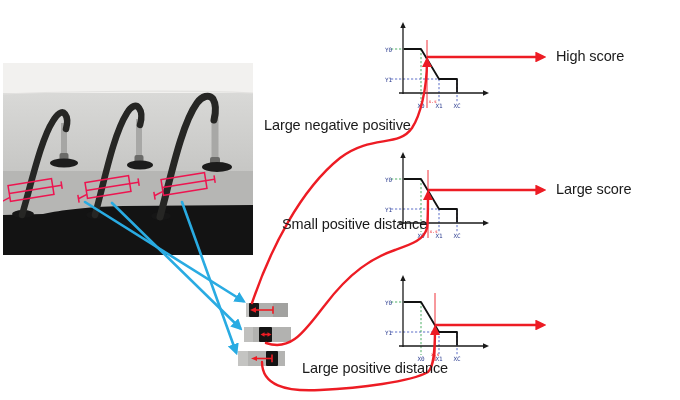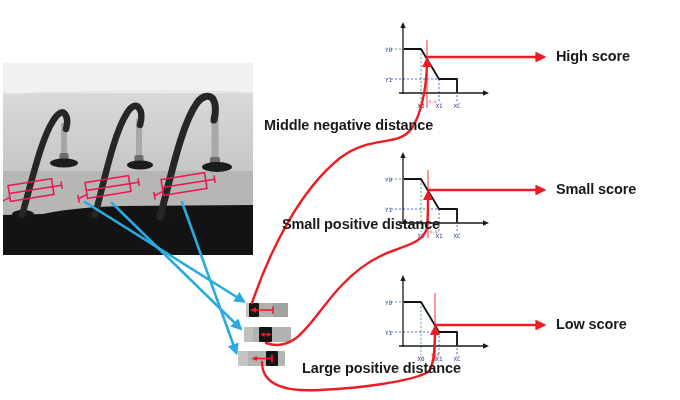--- a/index.html
+++ b/index.html
@@ -1,18 +1,18 @@
 <!DOCTYPE html>
 <html><head>
 <meta charset="utf-8">
 <style>
   html,body{margin:0;padding:0;background:#fff;}
   #canvas{position:relative;width:680px;height:400px;background:#ffffff;overflow:hidden;
           font-family:"Liberation Sans",sans-serif;}
-  .lbl{position:absolute;font-weight:700;font-size:14.5px;color:#1a1a1a;white-space:nowrap;letter-spacing:-0.1px;}
+  .lbl{position:absolute;font-weight:400;font-size:14.5px;color:#1a1a1a;white-space:nowrap;letter-spacing:-0.1px;}
   .plot,.patch,.xray,.overlay{position:absolute;}
   .overlay{left:0;top:0;pointer-events:none;}
   .axis{stroke:#1a1a1a;stroke-width:1.3;fill:none;}
   .axfill{fill:#1a1a1a;}
   .curve{fill:none;stroke:#111;stroke-width:1.8;stroke-linejoin:round;}
   .gdash{stroke:#3aa655;stroke-width:0.9;stroke-dasharray:2.2 1.8;fill:none;}
   .bdash{stroke:#4a5fc1;stroke-width:0.9;stroke-dasharray:2.2 1.8;fill:none;}
   .rthin{stroke:#ed1c24;stroke-width:0.9;}
   .rthick{stroke:#ed1c24;stroke-width:2.6;}
   .tickl{font:6px "DejaVu Sans Mono",monospace;fill:#2a3b8f;}
@@ -191,20 +191,19 @@
 
   <svg class="overlay" width="680" height="400" viewBox="0 0 680 400">
     <line class="cy" x1="85" y1="202" x2="243" y2="301" marker-end="url(#cah)"></line>
     <line class="cy" x1="112" y1="203" x2="240" y2="328" marker-end="url(#cah)"></line>
     <line class="cy" x1="182" y1="202" x2="236" y2="352" marker-end="url(#cah)"></line>
     <path class="conn" d="M252,303 C270,250 300,190 340,158 C372,134 398,148 412,128 C420,116 427,90 427,60" marker-end="url(#rah)"></path>
     <path class="conn" d="M266,343 C292,352 305,330 325,305 C350,272 372,258 395,250 C412,244 424,240 427,228 C428,220 428,205 428,193" marker-end="url(#rah)"></path>
     <path class="conn" d="M262,362 C262,385 285,392 320,390 C360,388 410,382 428,372 C434,367 435,350 435,328" marker-end="url(#rah)"></path>
   </svg>
 
-  <div class="lbl" style="left:264px;top:117px">Middle negative distance</div>
+  <div class="lbl" style="left:264px;top:117px">Large negative positive</div>
   <div class="lbl" style="left:282px;top:216px">Small positive distance</div>
   <div class="lbl" style="left:302px;top:360px">Large positive distance</div>
   <div class="lbl" style="left:556px;top:48px">High score</div>
-  <div class="lbl" style="left:556px;top:181px">Small score</div>
-  <div class="lbl" style="left:556px;top:316px">Low score</div>
+  <div class="lbl" style="left:556px;top:181px">Large score</div>
 
 </div>
 
 </body></html>

